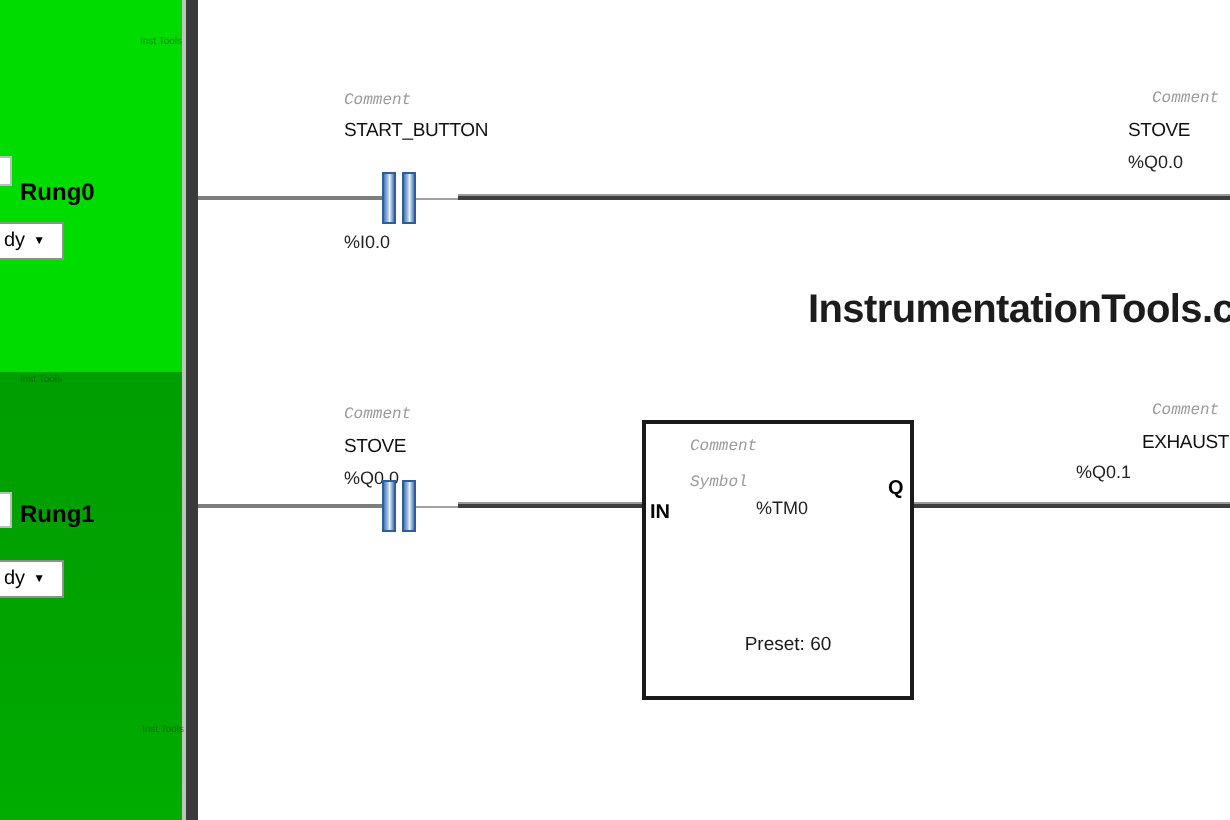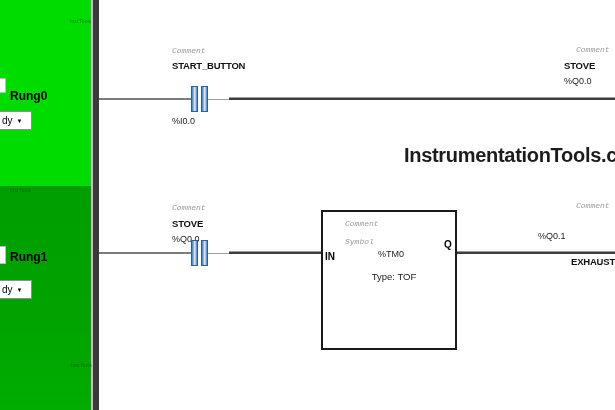--- a/index.html
+++ b/index.html
@@ -27,21 +27,21 @@
   .wire.light{background:#a0a0a0; height:1px;}
   .wire.dark{height:2px; background:#3e3e3e; border-top:1px solid #9a9a9a;}
   
   .contact-bar{
     position:absolute; width:5px; height:24px;
     background:linear-gradient(90deg,#4a7ab5 0%,#a8c6e4 40%,#eaf1f8 55%,#4a7ab5 100%);
     border:1px solid #2d5d9c;
   }
   
   .lbl-comment{position:absolute; font-size:8px; font-style:italic; color:#9b9b9b; white-space:nowrap;font-family:Liberation Mono, monospace;}
-  .lbl-name{position:absolute; font-size:9.5px; font-weight:bold; color:#111; white-space:nowrap; letter-spacing:-0.2px;}
+  .lbl-name{position:absolute; font-size:9.5px; font-weight:normal; color:#111; white-space:nowrap; letter-spacing:-0.2px;}
   .lbl-addr{position:absolute; font-size:9px; color:#222; white-space:nowrap;}
   
   .fblock{position:absolute; left:321px; top:210px; width:132px; height:136px; background:#fff; border:2px solid #1a1a1a;}
   .fb-pin{position:absolute; font-size:10px; font-weight:bold; color:#000;}
   .fb-param{position:absolute; left:331px; width:126px; text-align:center; font-size:9.5px; color:#1a1a1a; white-space:nowrap;}
   
   .watermark{
     position:absolute; left:404px; top:144px; width:211px; height:28px; overflow:hidden;
     font-size:20px; font-weight:bold; color:#1c1c1c; white-space:nowrap; letter-spacing:-0.3px;
   }
@@ -100,19 +100,19 @@
   <div class="lbl-addr" style="left:172px; top:234px;">%Q0.0</div>
   <div class="contact-bar" style="left:191px; top:240px;"></div>
   <div class="contact-bar" style="left:201px; top:240px;"></div>
 
   <div class="fblock"></div>
   <div class="lbl-comment" style="left:345px; top:219px;">Comment</div>
   <div class="fb-pin" style="left:325px; top:251px;">IN</div>
   <div class="lbl-comment" style="left:345px; top:237px;">Symbol</div>
   <div class="lbl-addr" style="left:345px; top:249px;margin-left:33px;">%TM0</div>
   <div class="fb-pin" style="left:444px; top:239px;">Q</div>
-  <div class="fb-param" style="top:271px;">Type: TOF</div>
+  <div class="fb-param" style="top:317px;">Preset: 60</div>
 
   <div class="lbl-comment" style="left:576px; top:201px;">Comment</div>
-  <div class="lbl-name" style="left:571px; top:216px;margin-top:40px;">EXHAUST</div>
+  <div class="lbl-name" style="left:571px; top:216px;">EXHAUST</div>
   <div class="lbl-addr" style="left:538px; top:231px;">%Q0.1</div>
 
 </div>
 
 </body></html>

